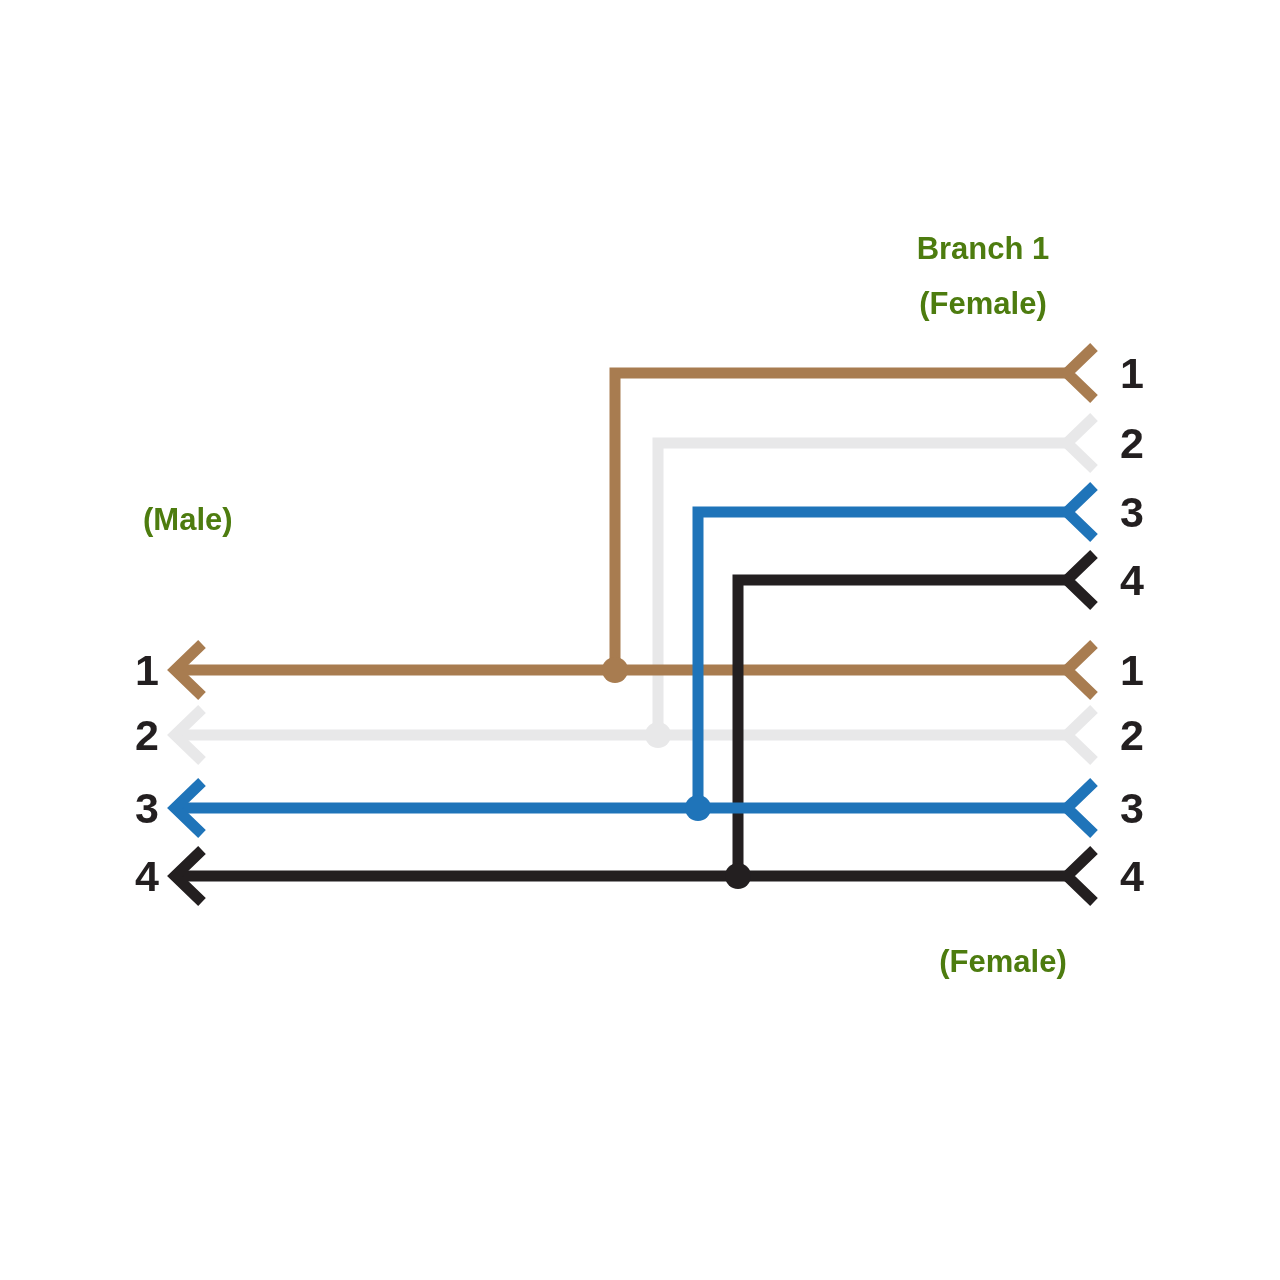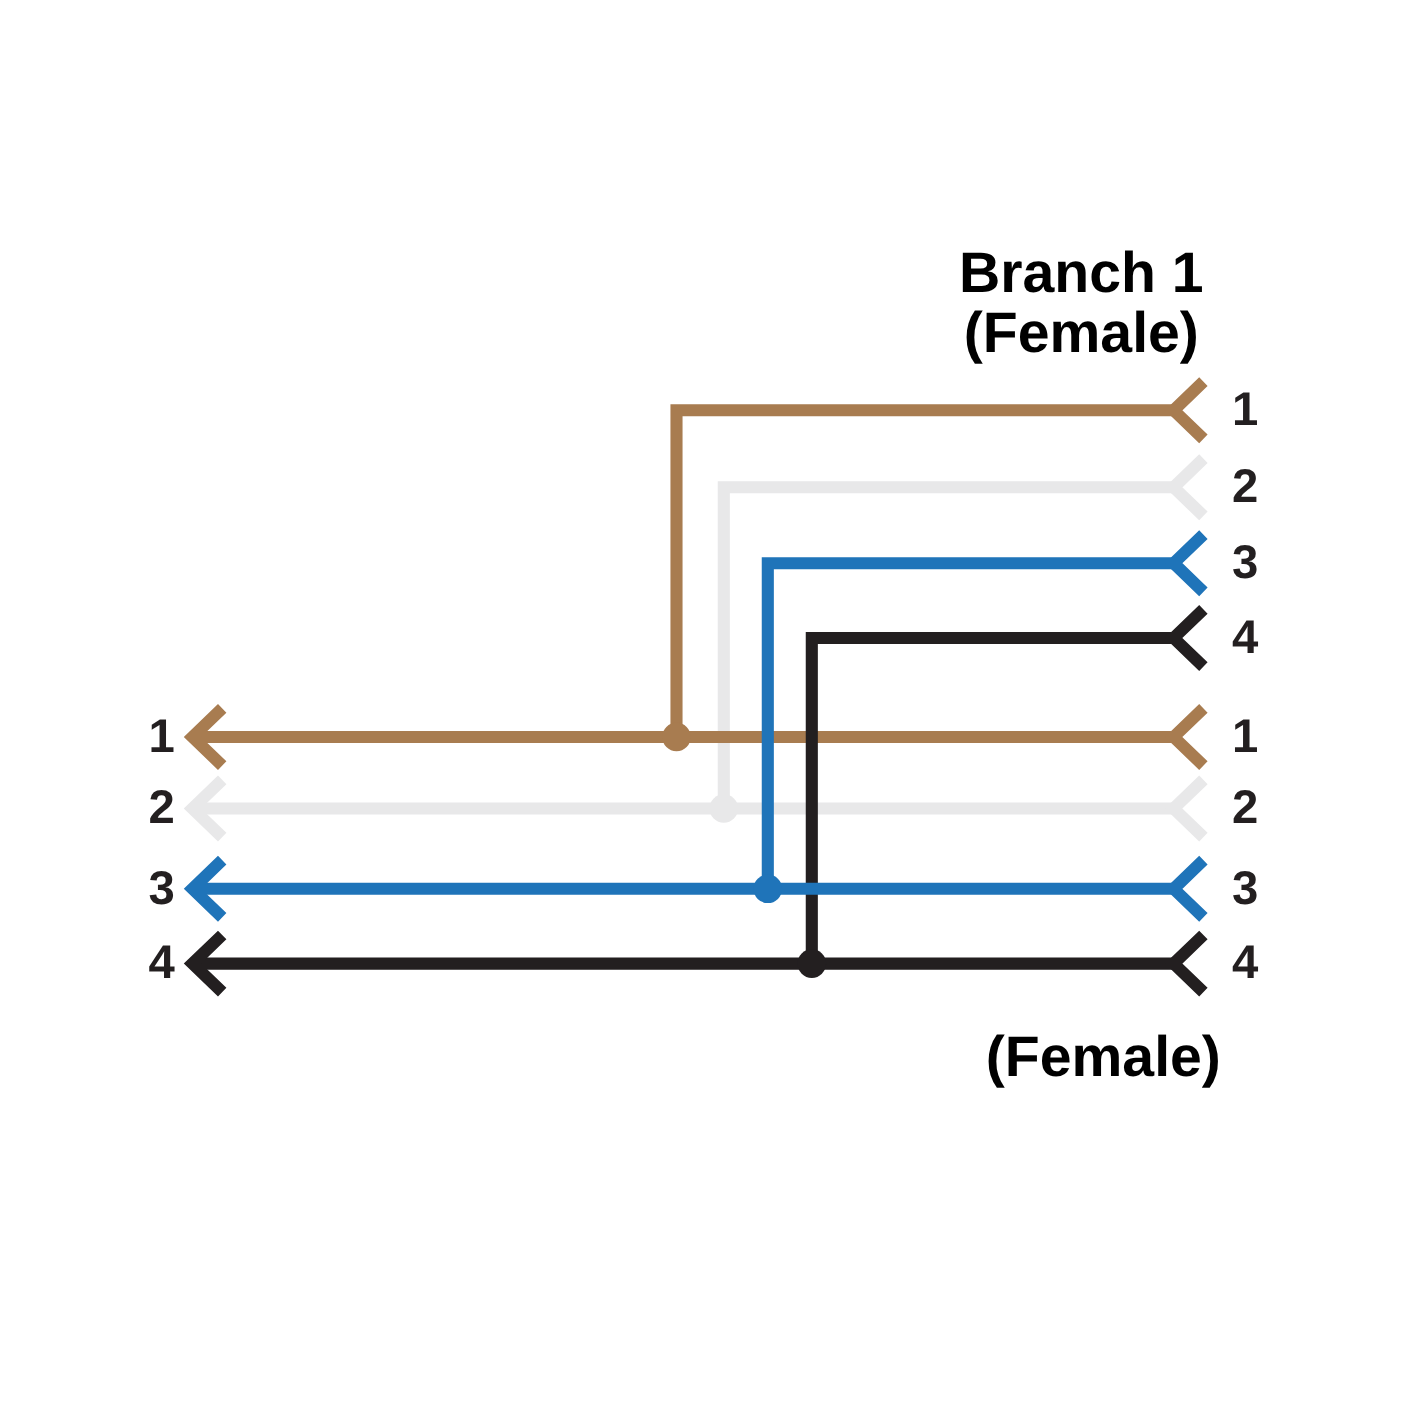--- a/index.html
+++ b/index.html
@@ -18,23 +18,23 @@
   .svg-layer {
     position: absolute;
     left: 0;
     top: 0;
     width: 1280px;
     height: 1280px;
   }
   .hdr {
     position: absolute;
     font-weight: bold;
-    font-size: 52px;
+    font-size: 31px;
     line-height: 55px;
-    color: #000000;
+    color: #4d7c0f;
     white-space: nowrap;
   }
   .hdr.center {
     transform: translateX(-50%);
     text-align: center;
   }
   .pin {
     position: absolute;
     font-weight: bold;
     font-size: 43px;
@@ -66,20 +66,21 @@
       <polyline points="1094,850 1067,876 1094,902" fill="none" stroke="#231F20" stroke-width="11" stroke-linejoin="miter" stroke-linecap="butt"></polyline>
       <circle cx="738" cy="876" r="13" fill="#231F20"></circle>
       <path d="M 175 808 H 1067 M 698 808 V 512 H 1067" fill="none" stroke="#1F74B9" stroke-width="11" stroke-linejoin="miter" stroke-linecap="butt"></path>
       <polyline points="202,782 175,808 202,834" fill="none" stroke="#1F74B9" stroke-width="11" stroke-linejoin="miter" stroke-linecap="butt"></polyline>
       <polyline points="1094,486 1067,512 1094,538" fill="none" stroke="#1F74B9" stroke-width="11" stroke-linejoin="miter" stroke-linecap="butt"></polyline>
       <polyline points="1094,782 1067,808 1094,834" fill="none" stroke="#1F74B9" stroke-width="11" stroke-linejoin="miter" stroke-linecap="butt"></polyline>
       <circle cx="698" cy="808" r="13" fill="#1F74B9"></circle>
     </svg>
 
   <div class="hdr" style="left:143px; top:492px">
+    <div>(Male)</div>
   </div>
 
   <div class="hdr center" style="left:983px; top:221px">
     <div>Branch 1</div>
     <div>(Female)</div>
   </div>
 
   <div class="hdr center" style="left:1003px; top:934px">
     <div>(Female)</div>
   </div>

